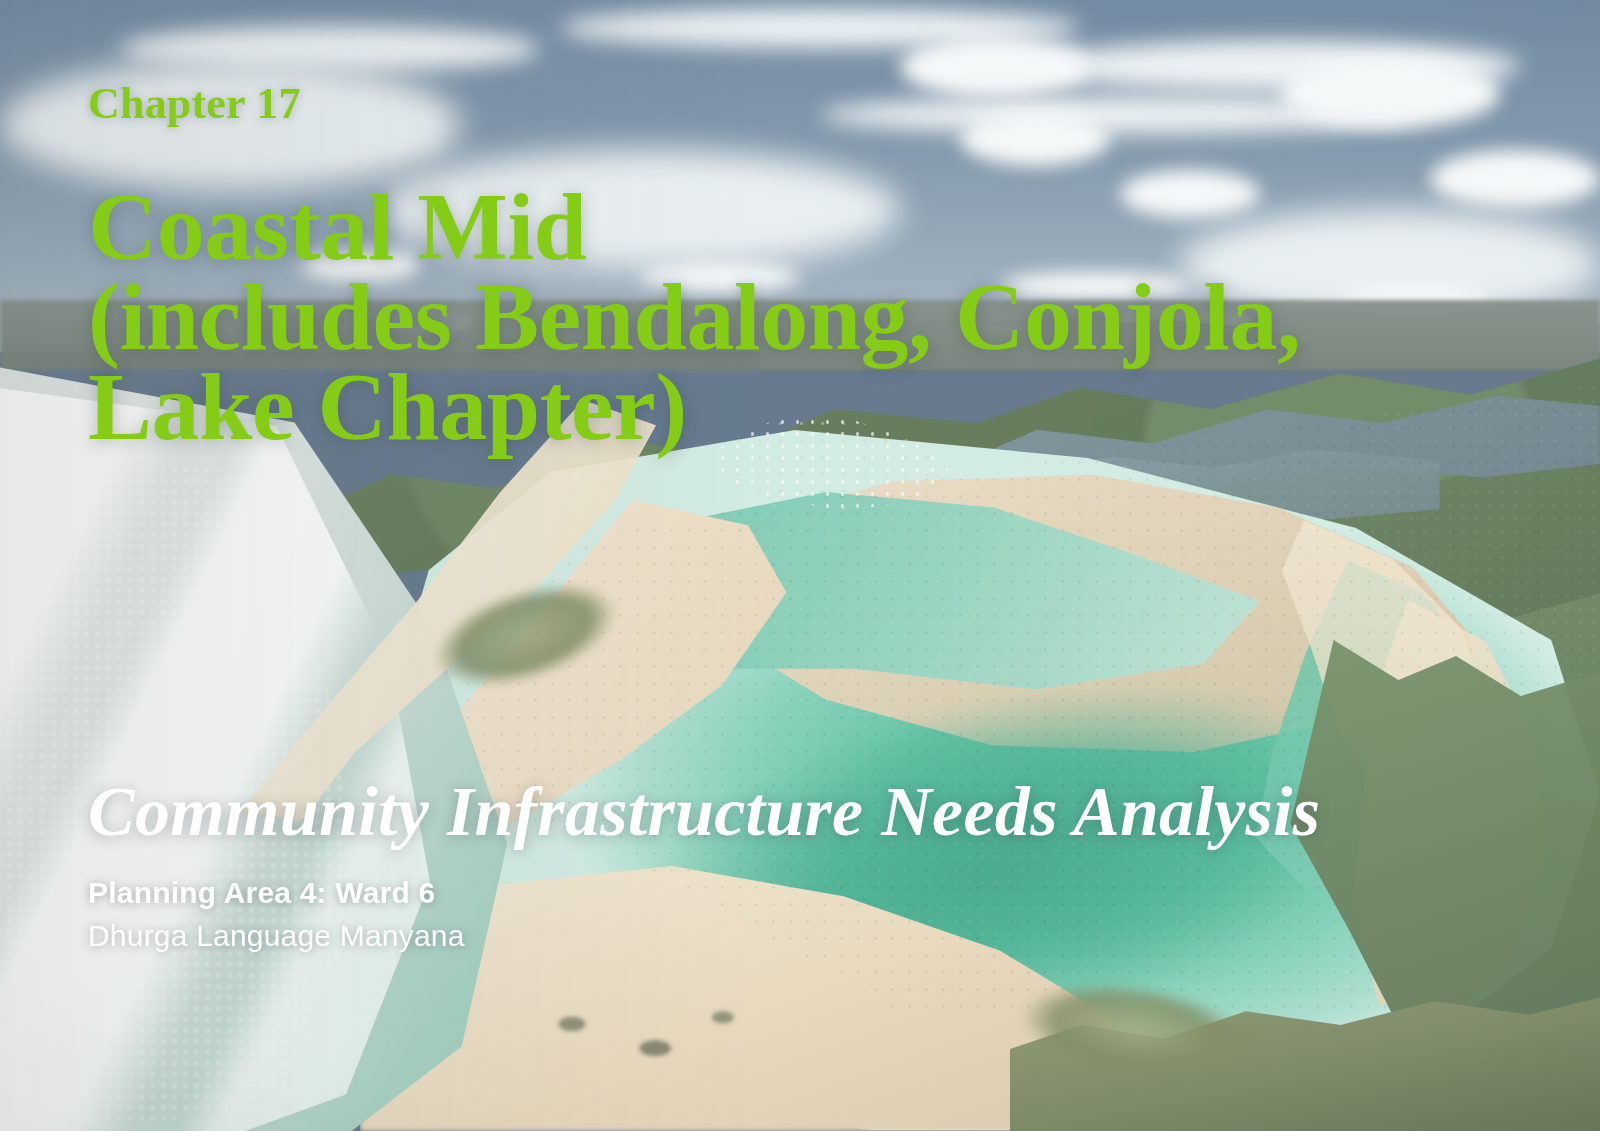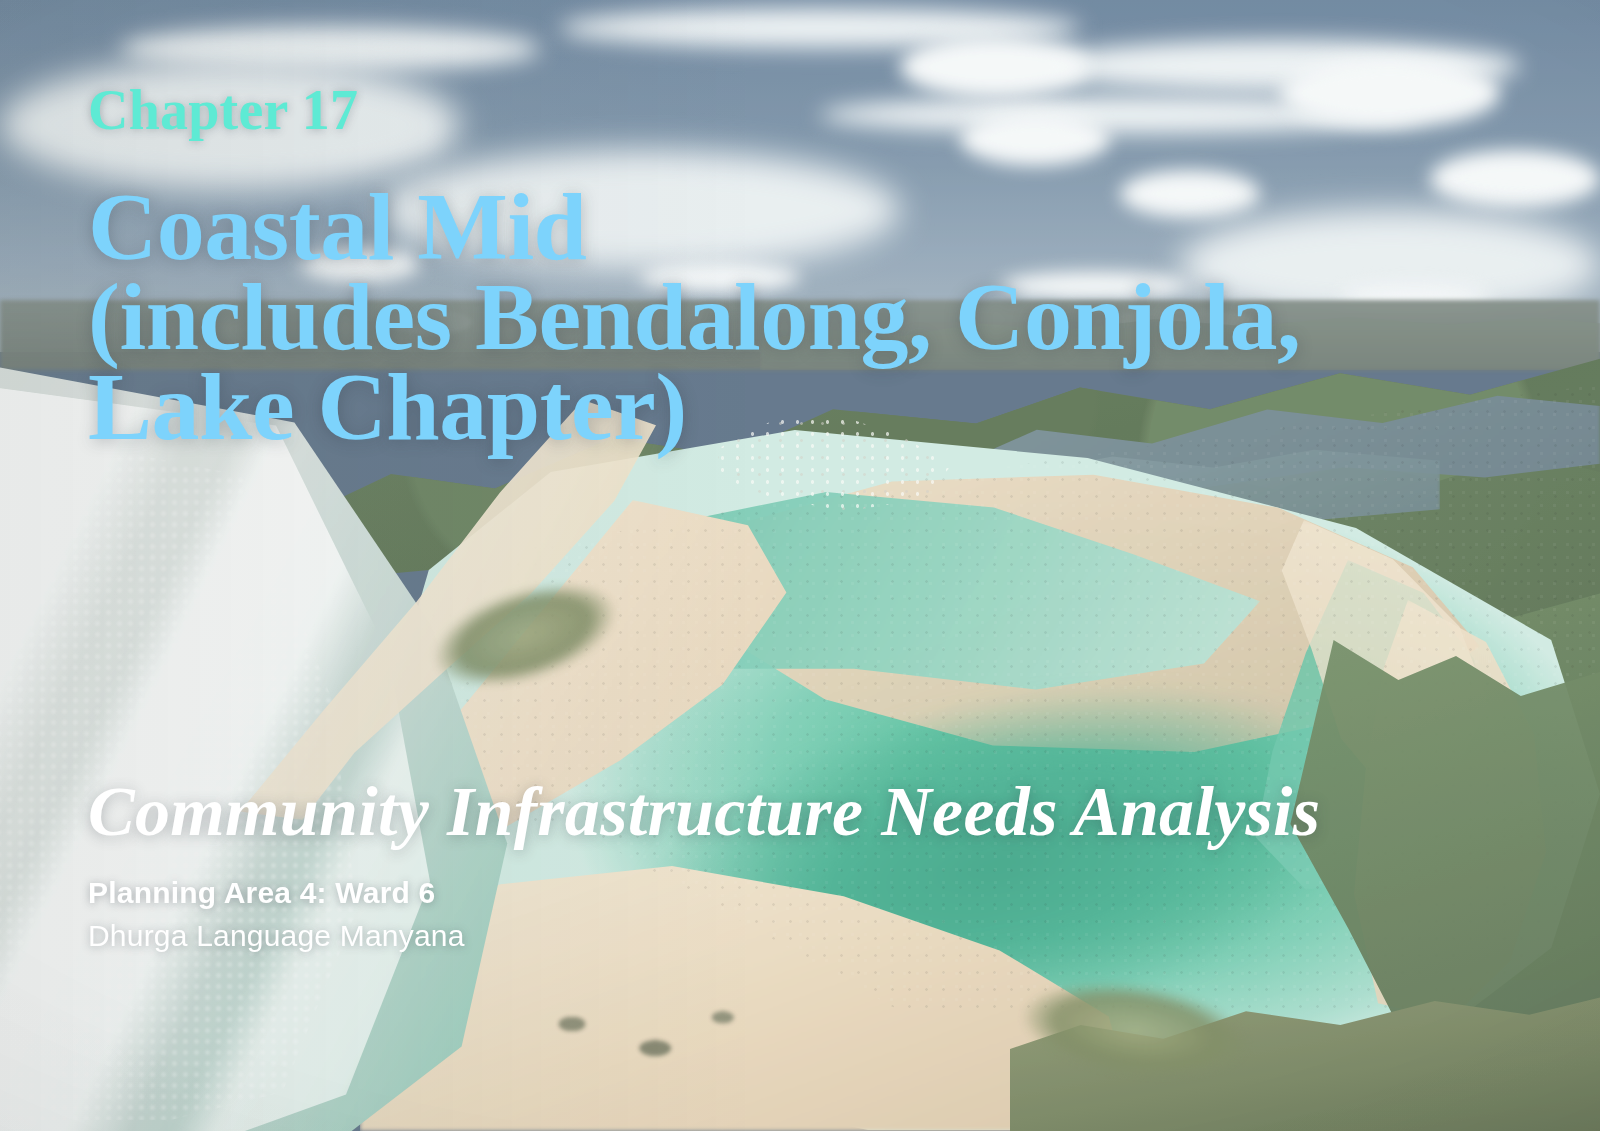--- a/index.html
+++ b/index.html
@@ -232,30 +232,30 @@
     position:absolute; left:0; top:0; width:760px; height:1131px;
     background:linear-gradient(90deg,rgba(90,100,100,.12) 0%,rgba(90,100,100,.05) 60%,rgba(0,0,0,0) 100%);
   }
 
   
   .content { position:absolute; inset:0; padding:0 0 0 88px; }
 
   .chapter-label {
     position:absolute; left:88px; top:80px;
     font-family:"Liberation Serif", serif;
-    font-weight:700; font-size:56px; line-height:1.1;
-    color:#5eead4; letter-spacing:.2px;
+    font-weight:700; font-size:44px; line-height:1.1;
+    color:#84cc16; letter-spacing:.2px;
     text-shadow:0 1px 10px rgba(40,50,60,.30);
   }
 
   .main-title {
     position:absolute; left:88px; top:182px; width:1400px;
     font-family:"Liberation Serif", serif;
     font-weight:700; font-size:96px; line-height:.94;
-    color:#7dd3fc; letter-spacing:-.5px;
+    color:#84cc16; letter-spacing:-.5px;
     text-shadow:0 2px 16px rgba(40,50,60,.28);
   }
   .main-title .tline { display:block; white-space:nowrap; }
 
   .subtitle {
     position:absolute; left:88px; top:775px;
     font-family:"Liberation Serif", serif;
     font-style:italic; font-weight:700; font-size:70px; line-height:1.05;
     color:#ffffff; letter-spacing:.3px;
     text-shadow:0 2px 14px rgba(40,50,60,.30);

